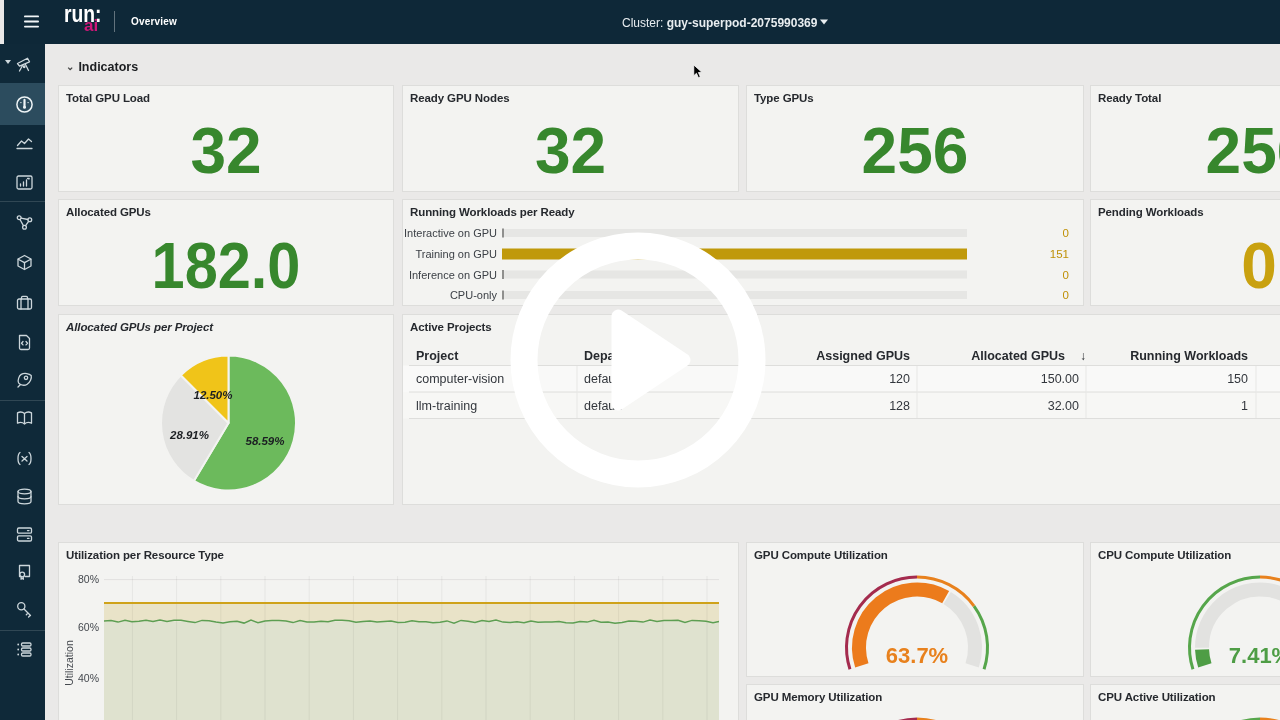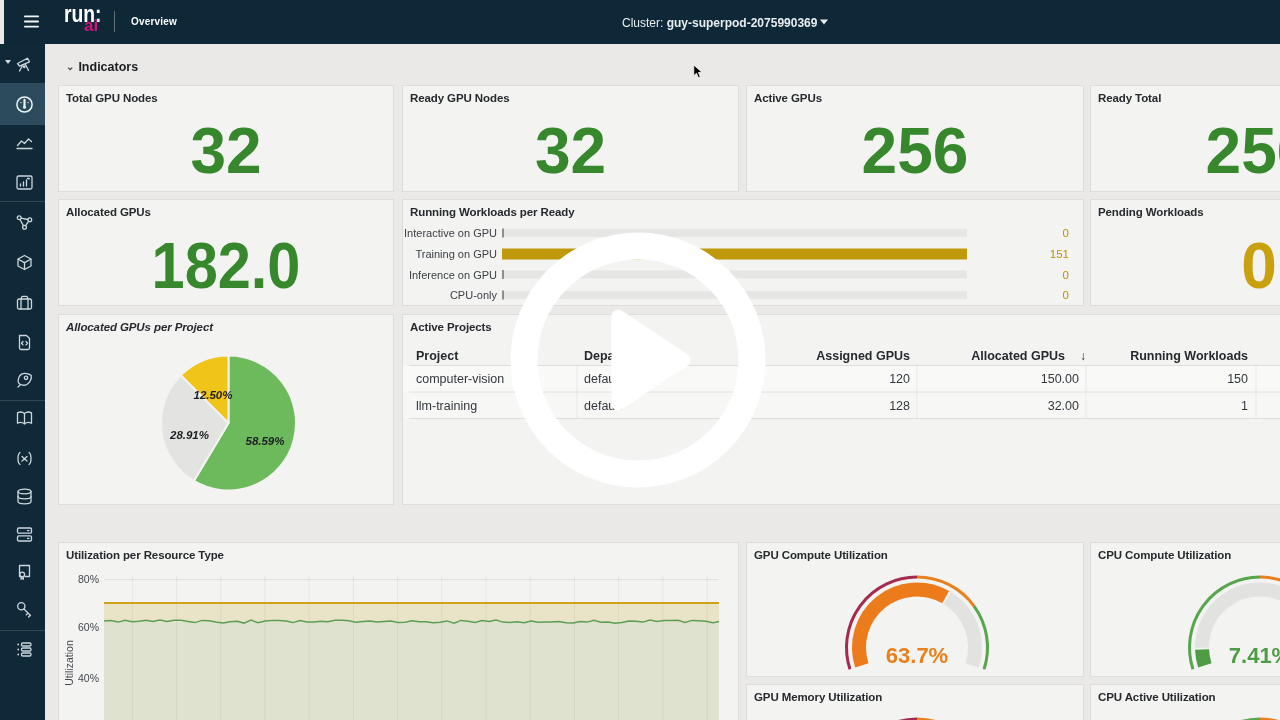--- a/index.html
+++ b/index.html
@@ -145,29 +145,29 @@
       <circle cx="3.2" cy="14.5" r="0.9" fill="#ccd6db" stroke="none"></circle>
     <rect x="6.5" y="3" width="9.5" height="3" rx="1.2"></rect>
       <rect x="6.5" y="8" width="9.5" height="3" rx="1.2"></rect>
       <rect x="6.5" y="13" width="9.5" height="3" rx="1.2"></rect>
   </svg>
 </div>
 
 <div class="sechead" style="left:66px;top:60px;"><span class="chev">⌄</span>Indicators</div>
 
 <div class="card" style="left:58px;top:85px;width:336px;height:107px;">
-  <div class="ctitle">Total GPU Nodes</div>
+  <div class="ctitle">Total GPU Load</div>
   <div class="bignum green" style="top:33px;font-size:64px;line-height:64px;">32</div>
 </div>
 <div class="card" style="left:402px;top:85px;width:337px;height:107px;">
   <div class="ctitle">Ready GPU Nodes</div>
   <div class="bignum green" style="top:33px;font-size:64px;line-height:64px;">32</div>
 </div>
 <div class="card" style="left:746px;top:85px;width:338px;height:107px;">
-  <div class="ctitle">Active GPUs</div>
+  <div class="ctitle">Type GPUs</div>
   <div class="bignum green" style="top:33px;font-size:64px;line-height:64px;">256</div>
 </div>
 <div class="card" style="left:1090px;top:85px;width:338px;height:107px;">
   <div class="ctitle">Ready Total</div>
   <div class="bignum green" style="top:33px;font-size:64px;line-height:64px;width:336px;">256</div>
 </div>
 
 <div class="card" style="left:58px;top:199px;width:336px;height:107px;">
   <div class="ctitle">Allocated GPUs</div>
   <div class="bignum green" style="top:34px;font-size:64px;line-height:64px;transform:scaleX(0.93);">182.0</div>

